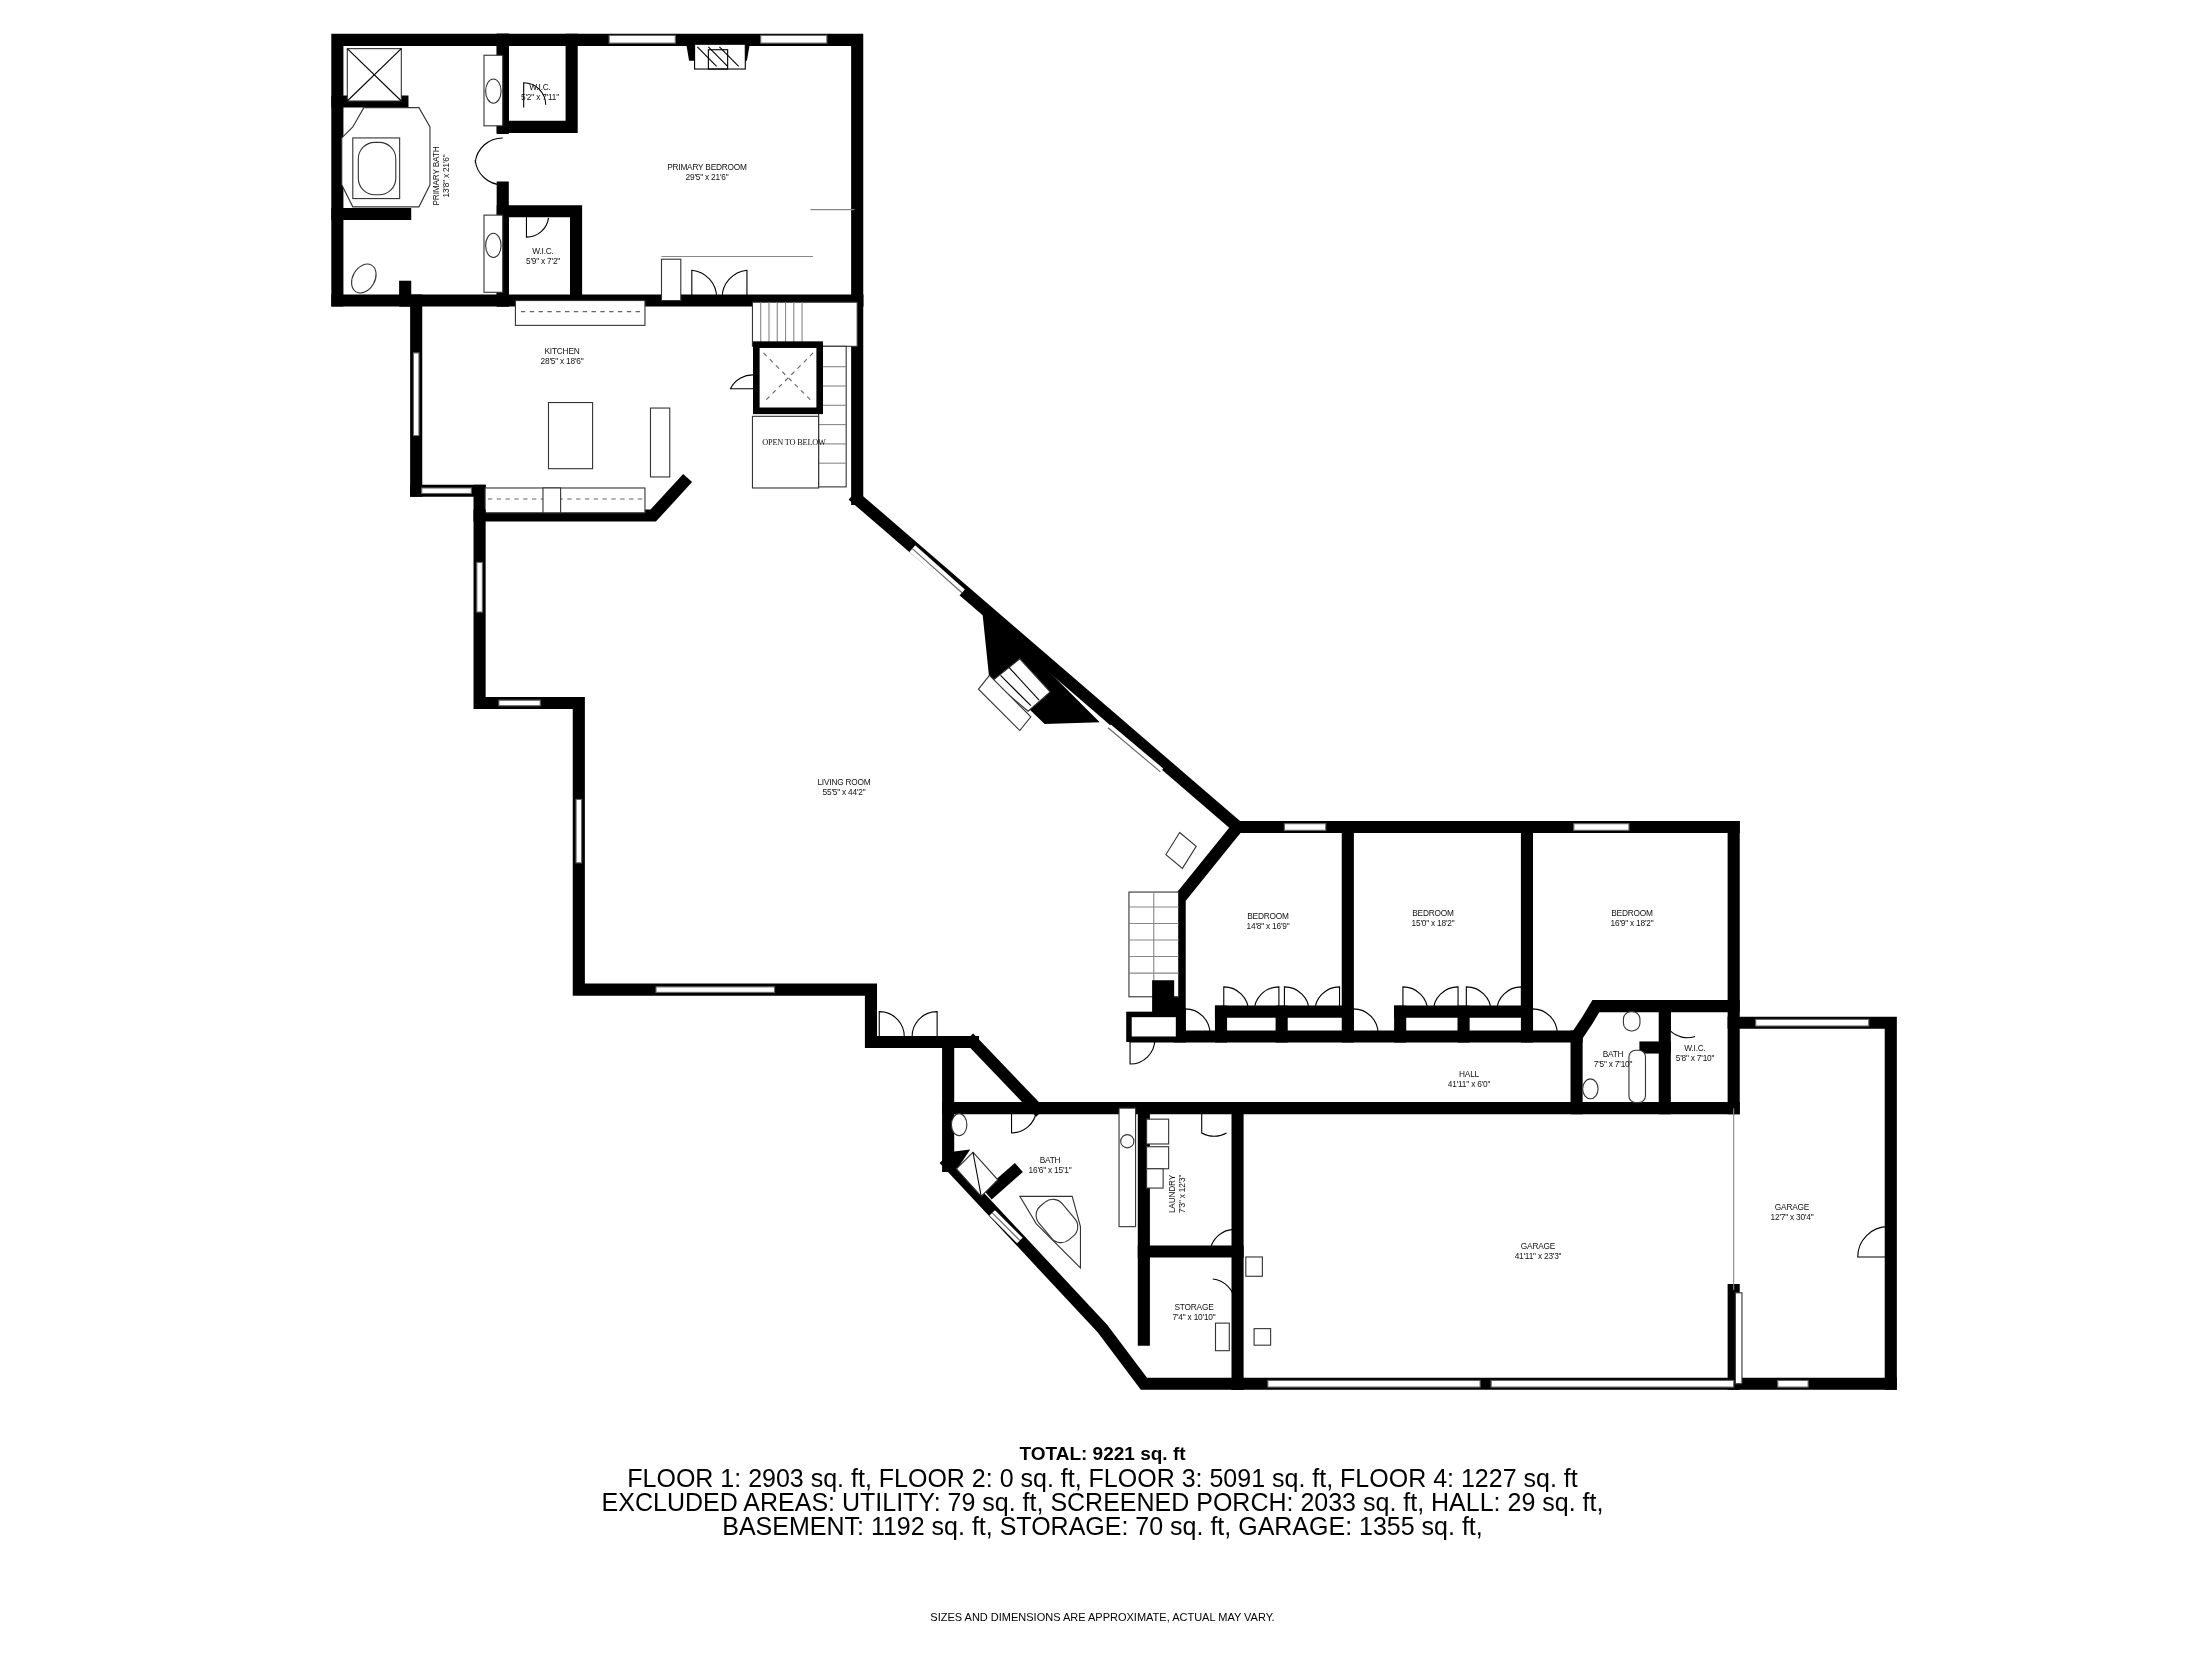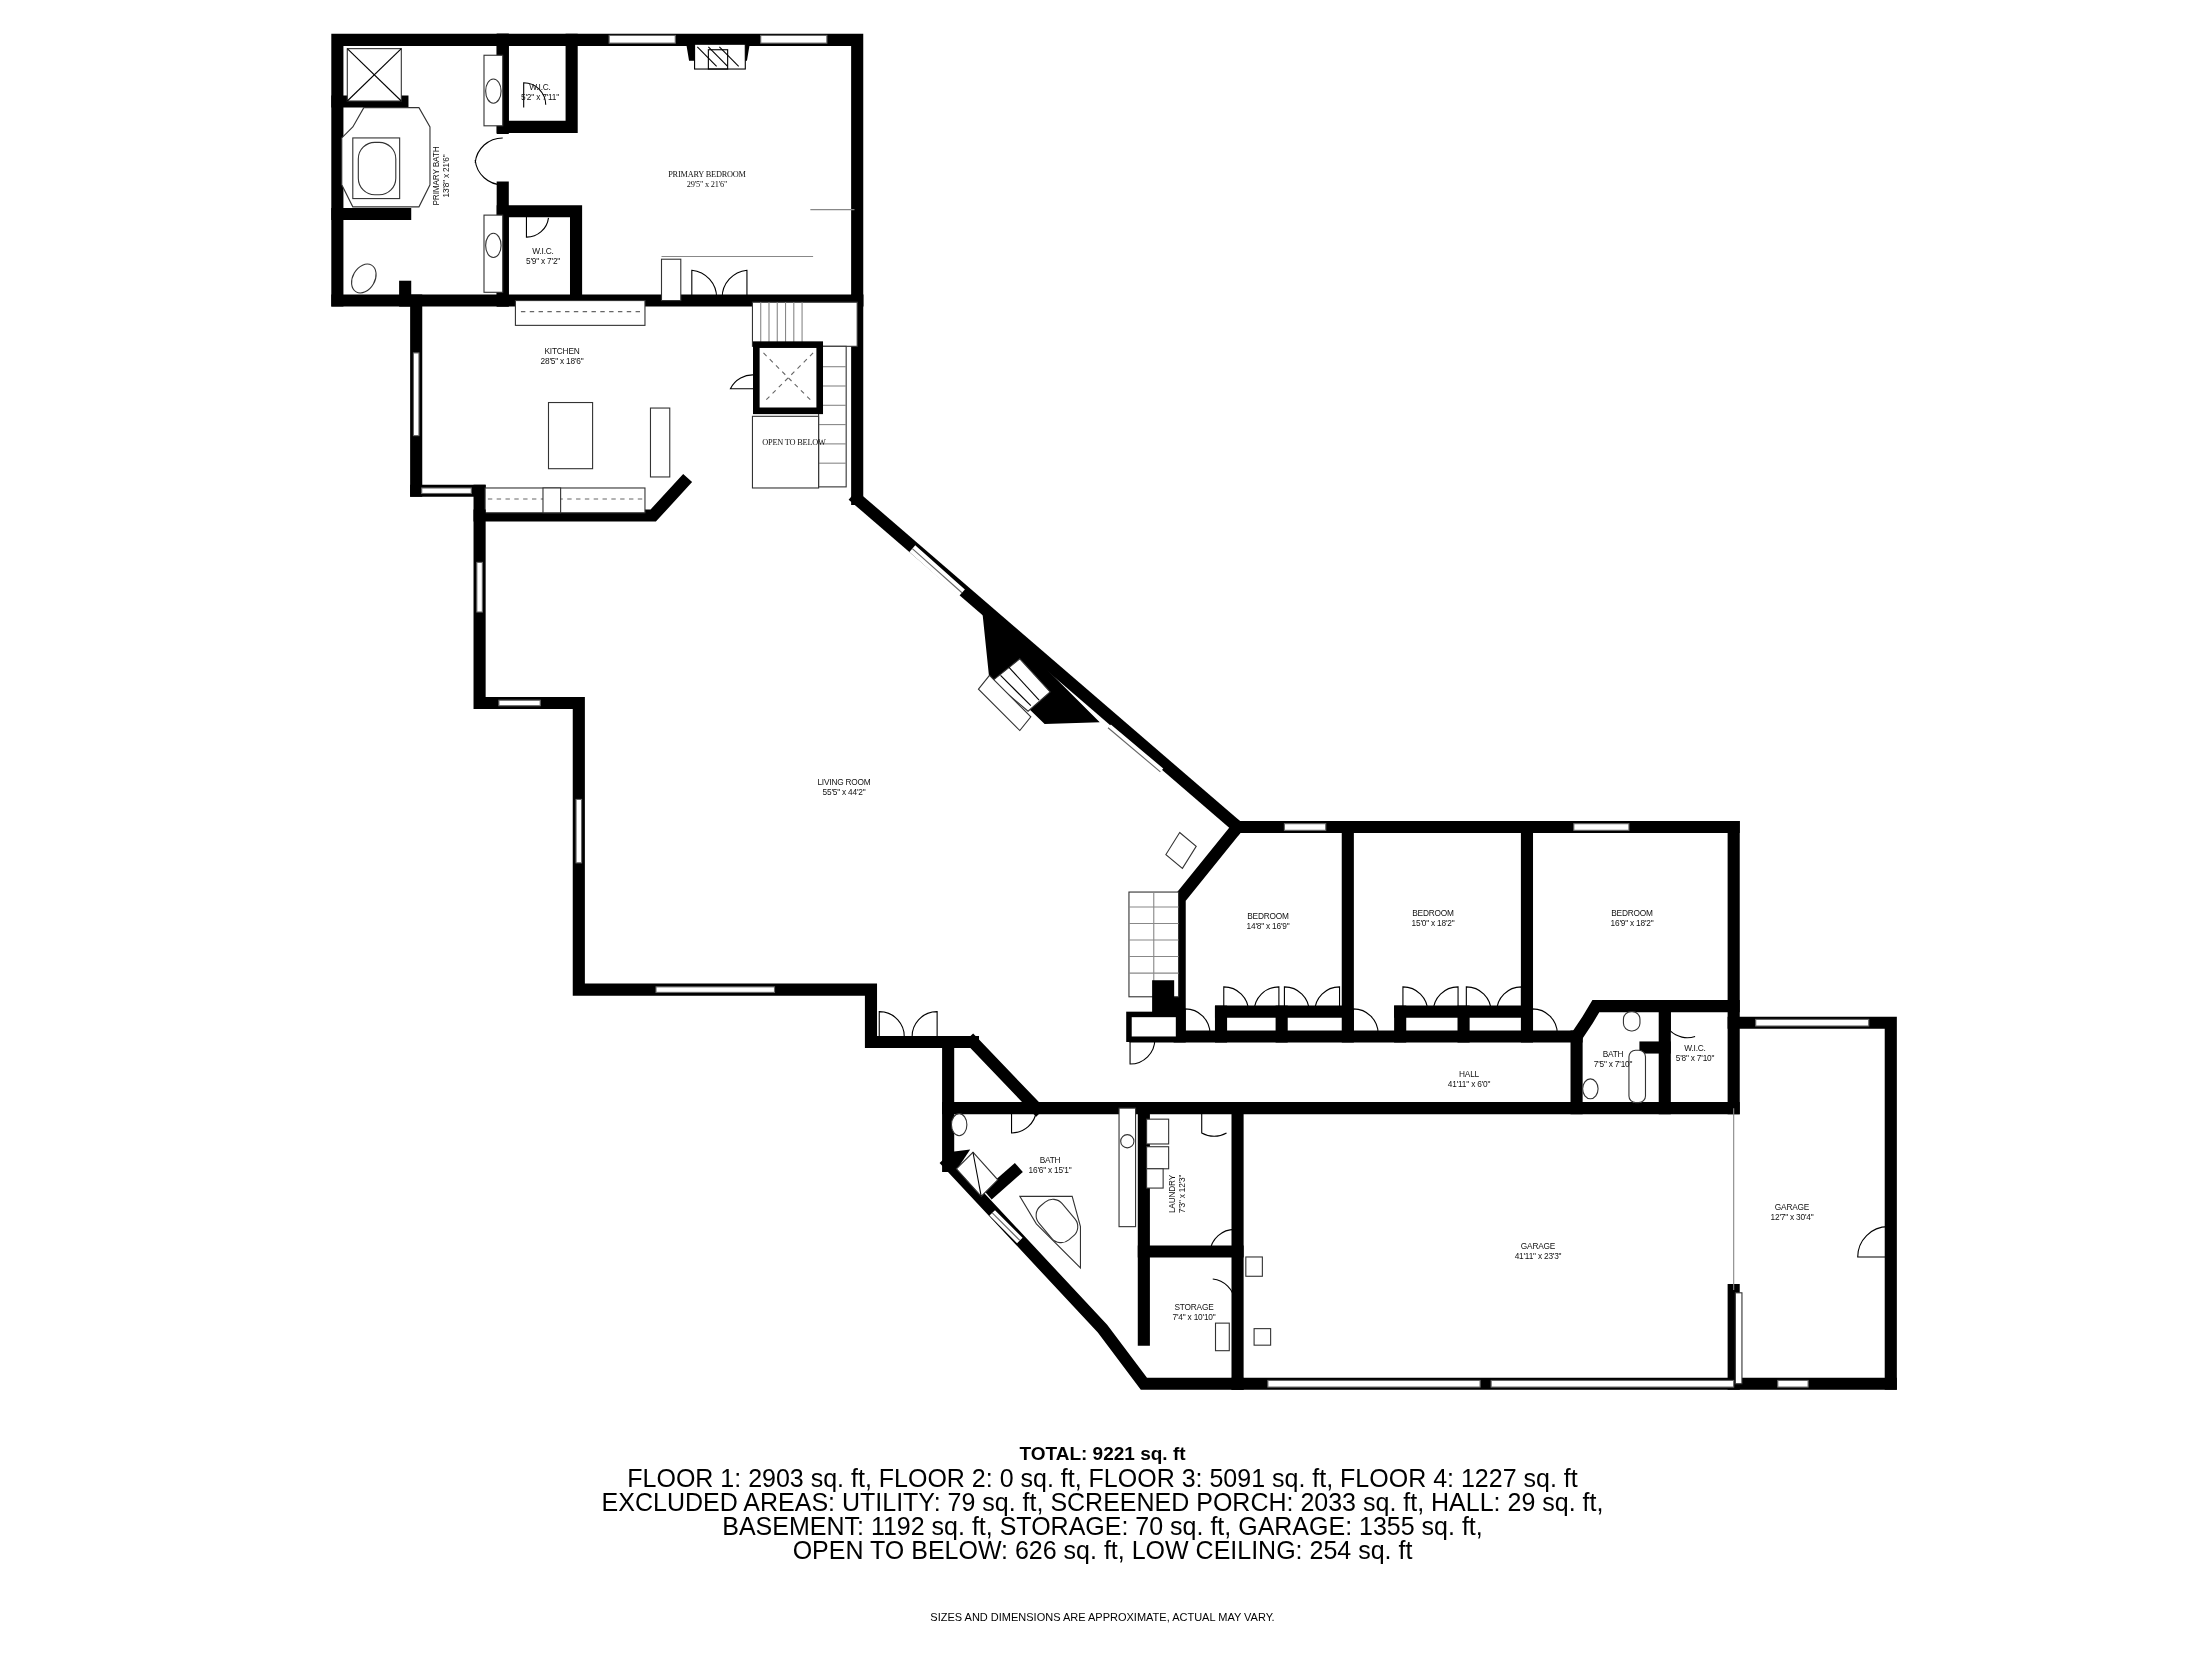--- a/index.html
+++ b/index.html
@@ -268,21 +268,21 @@
   <span class="dim">13'8" x 21'6"</span>
 </div>
 <div class="room-label" style="left:540px; top:92px;">
   <span>W.I.C.</span>
   <span class="dim">5'2" x 7'11"</span>
 </div>
 <div class="room-label" style="left:543px; top:256px;">
   <span>W.I.C.</span>
   <span class="dim">5'9" x 7'2"</span>
 </div>
-<div class="room-label" style="left:707px; top:180px;font-family:Liberation Serif, serif;">
+<div class="room-label" style="left:707px; top:172px;">
   <span>PRIMARY BEDROOM</span>
   <span class="dim">29'5" x 21'6"</span>
 </div>
 <div class="room-label" style="left:562px; top:356px;">
   <span>KITCHEN</span>
   <span class="dim">28'5" x 18'6"</span>
 </div>
 <div class="room-label" style="left:794px; top:443px;font-family:Liberation Serif, serif;">
   <span>OPEN TO BELOW</span>
 </div>
@@ -333,16 +333,15 @@
 <div class="room-label" style="left:1792px; top:1212px;">
   <span>GARAGE</span>
   <span class="dim">12'7" x 30'4"</span>
 </div>
 
 <div class="summary" style="top:1442px;">
   <div class="total">TOTAL: 9221 sq. ft</div>
   <div class="line">FLOOR 1: 2903 sq. ft, FLOOR 2: 0 sq. ft, FLOOR 3: 5091 sq. ft, FLOOR 4: 1227 sq. ft</div>
   <div class="line">EXCLUDED AREAS: UTILITY: 79 sq. ft, SCREENED PORCH: 2033 sq. ft, HALL: 29 sq. ft,</div>
   <div class="line">BASEMENT: 1192 sq. ft, STORAGE: 70 sq. ft, GARAGE: 1355 sq. ft,</div>
-  <div class="line">OPEN TO BELOW: 626 sq. ft, LOW CEILING: 254 sq. ft</div>
 </div>
 <div class="disclaimer">SIZES AND DIMENSIONS ARE APPROXIMATE, ACTUAL MAY VARY.</div>
 
 
 </body></html>

